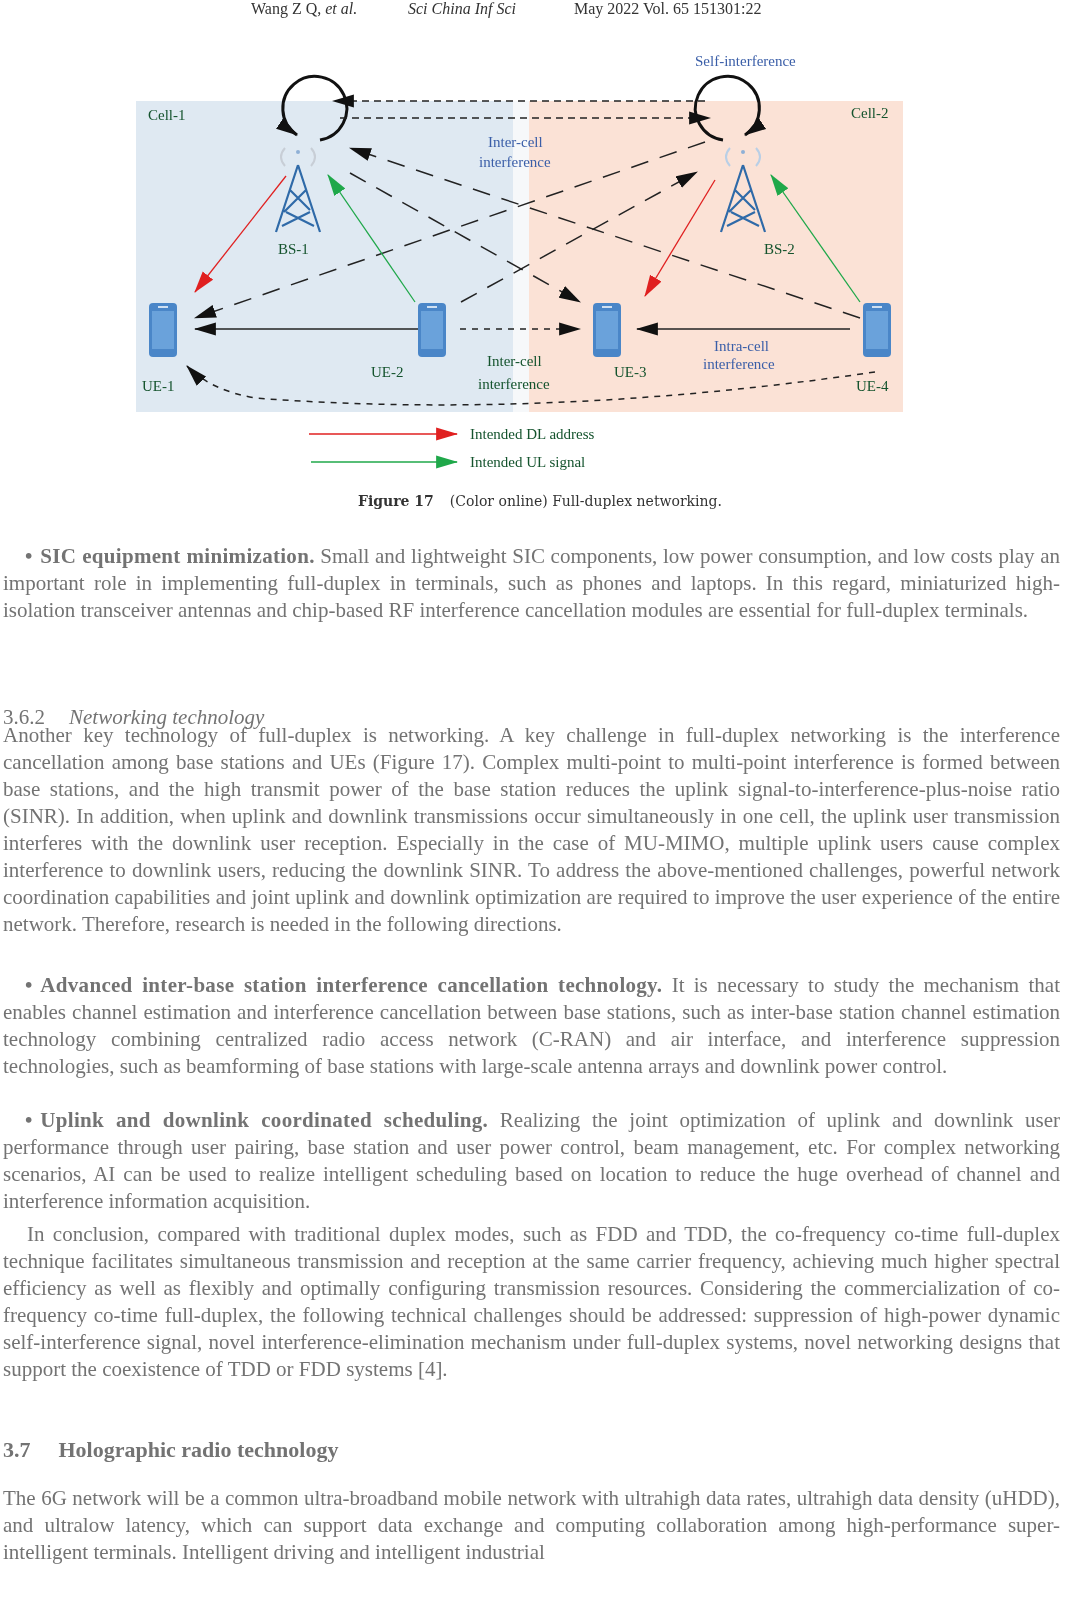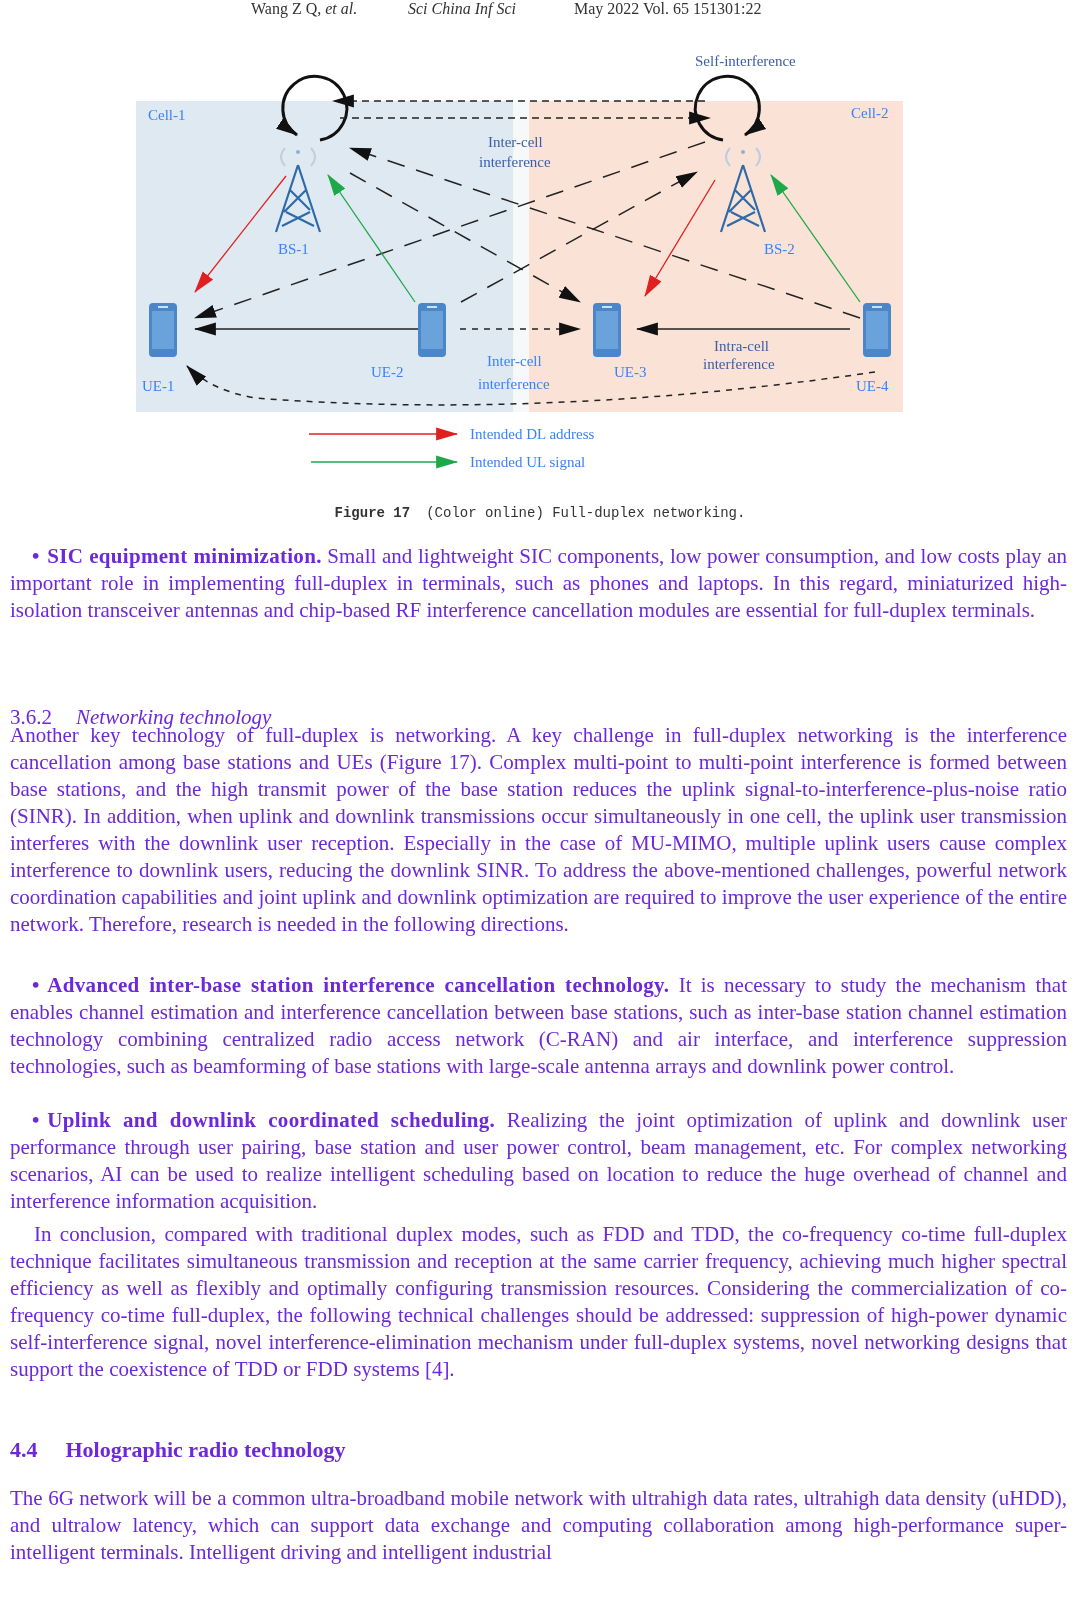--- a/index.html
+++ b/index.html
@@ -15,31 +15,31 @@
   .running-head span { position: absolute; top: 0; white-space: nowrap; }
   .it { font-style: italic; }
 
   .figure { position: absolute; left: 5px; top: 40px; width: 1080px; height: 480px; }
   .figure svg { position: absolute; left: 0; top: 0; }
   .fig-label {
     position: absolute; font-family: "Liberation Serif", serif; font-size: 15px;
     white-space: nowrap; line-height: 1;
   }
   .fig-label.blue { color: #3a5ea8; }
-  .fig-label.dark { color: #3b82f6; }
+  .fig-label.dark { color: #14532d; }
   .caption {
     position: absolute; top: 508px; left: 0; width: 1080px; text-align: center;
     font-family: "DejaVu Serif", serif; font-size: 14px; color: #333;
   }
   .caption b { font-weight: bold; margin-right: 16px; }
 
   .text {
-    position: absolute; left: 10px; width: 1057px;
+    position: absolute; left: 3px; width: 1057px;
     font-family: "Liberation Serif", serif; font-size: 21px; line-height: 27px;
-    text-align: justify; color: #6d28d9;
+    text-align: justify; color: #737373;
   }
   .text p { margin: 0; }
   .bullet { text-indent: 22px; }
   .bullet .dot { font-weight: bold; margin-right: 8px; }
   .bullet b { font-weight: bold; letter-spacing: 0.3px; }
   .indent { text-indent: 24px; }
   .subsec { font-size: 21px; margin-top: 20px; }
   .subsec .num { margin-right: 24px; }
   .sec { font-size: 22px; font-weight: bold; }
   .sec .num { margin-right: 28px; }
@@ -148,21 +148,21 @@
   <div class="fig-label dark" style="left:609px; top:325px;">UE-3</div>
   <div class="fig-label dark" style="left:851px; top:339px;">UE-4</div>
   <div class="fig-label dark" style="left:482px; top:314px;">Inter-cell</div>
   <div class="fig-label dark" style="left:473px; top:337px;">interference</div>
   <div class="fig-label blue" style="left:709px; top:299px;">Intra-cell</div>
   <div class="fig-label blue" style="left:698px; top:317px;">interference</div>
   <div class="fig-label dark" style="left:465px; top:387px;">Intended DL address</div>
   <div class="fig-label dark" style="left:465px; top:415px;">Intended UL signal</div>
 </div>
 
-<div class="caption" style="top:505px;font-family:Liberation Mono, monospace;">
+<div class="caption" style="top:493px;">
   <b>Figure 17</b><span>(Color online) Full-duplex networking.</span>
 </div>
 
 <div class="text" style="top:543px;">
   <p class="bullet"><span class="dot">•</span><b>SIC equipment minimization.</b><span> Small and lightweight SIC components, low power consumption, and low costs play an important role in implementing full-duplex in terminals, such as phones and laptops. In this regard, miniaturized high-isolation transceiver antennas and chip-based RF interference cancellation modules are essential for full-duplex terminals.</span></p>
 </div>
 
 <div class="text subsec" style="top:684px;">
   <span class="num">3.6.2</span><span class="it">Networking technology</span>
 </div>
@@ -177,18 +177,18 @@
 
 <div class="text" style="top:1107px;">
   <p class="bullet"><span class="dot">•</span><b>Uplink and downlink coordinated scheduling.</b><span> Realizing the joint optimization of uplink and downlink user performance through user pairing, base station and user power control, beam management, etc. For complex networking scenarios, AI can be used to realize intelligent scheduling based on location to reduce the huge overhead of channel and interference information acquisition.</span></p>
 </div>
 
 <div class="text" style="top:1221px;">
   <p class="indent">In conclusion, compared with traditional duplex modes, such as FDD and TDD, the co-frequency co-time full-duplex technique facilitates simultaneous transmission and reception at the same carrier frequency, achieving much higher spectral efficiency as well as flexibly and optimally configuring transmission resources. Considering the commercialization of co-frequency co-time full-duplex, the following technical challenges should be addressed: suppression of high-power dynamic self-interference signal, novel interference-elimination mechanism under full-duplex systems, novel networking designs that support the coexistence of TDD or FDD systems [4].</p>
 </div>
 
 <div class="text sec" style="top:1436px;">
-  <span class="num">4.4</span><span>Holographic radio technology</span>
+  <span class="num">3.7</span><span>Holographic radio technology</span>
 </div>
 
 <div class="text" style="top:1485px;">
   <p>The 6G network will be a common ultra-broadband mobile network with ultrahigh data rates, ultrahigh data density (uHDD), and ultralow latency, which can support data exchange and computing collaboration among high-performance super-intelligent terminals. Intelligent driving and intelligent industrial</p>
 </div>
 
 </body></html>

